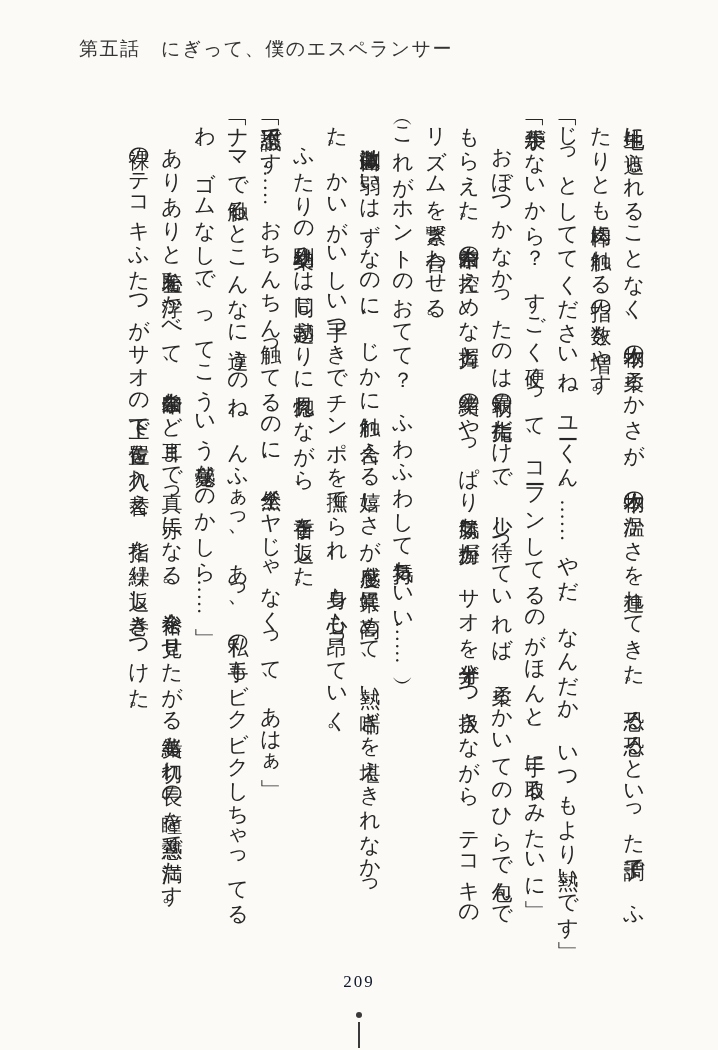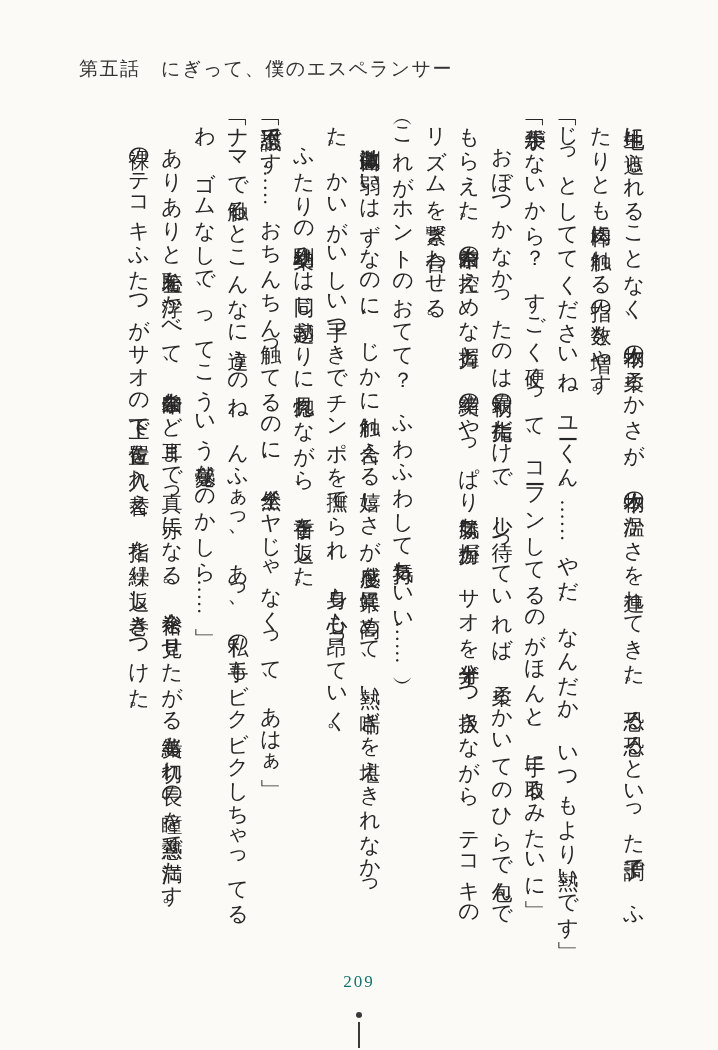--- a/index.html
+++ b/index.html
@@ -12,21 +12,21 @@
     width: 718px;
     height: 1050px;
     margin: 0 auto;
     background: #fbfaf7;
     overflow: hidden;
     font-family: "Liberation Serif", "DejaVu Serif", serif;
     color: #2a2a2a;
   }
   .chapter-header {
     position: absolute;
-    top: 56px;
+    top: 36px;
     left: 79px;
     font-size: 19px;
     letter-spacing: 1.5px;
     color: #333333;
     white-space: nowrap;
   }
   .text-block {
     position: absolute;
     top: 112px;
     right: 68px;
@@ -46,21 +46,21 @@
     text-indent: 1em;
   }
   .page-number {
     position: absolute;
     top: 972px;
     left: 0;
     width: 718px;
     text-align: center;
     font-size: 17px;
     letter-spacing: 2px;
-    color: #0f766e;
+    color: #0f172a;
   }
   .ornament {
     position: absolute;
     top: 1012px;
     left: 0;
     width: 718px;
     display: flex;
     flex-direction: column;
     align-items: center;
   }

